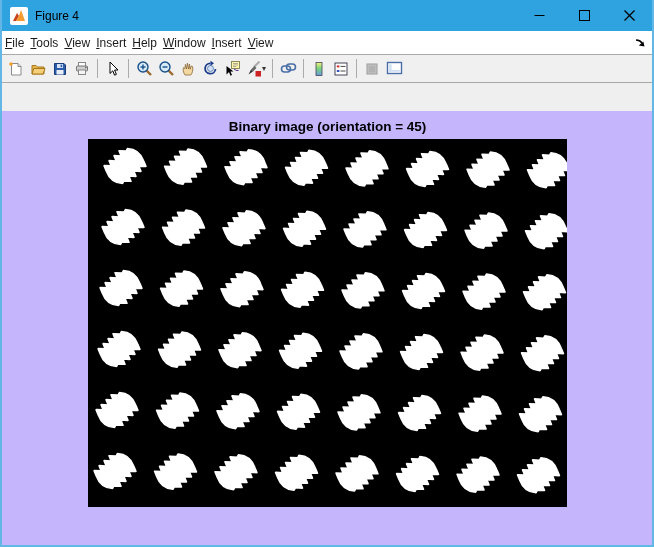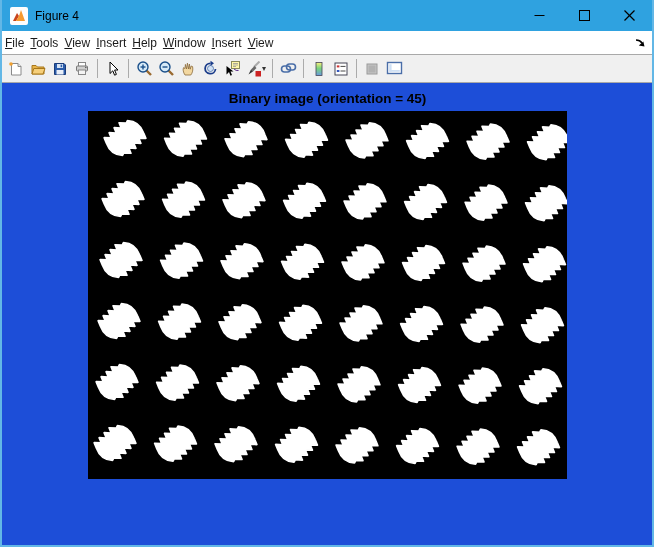--- a/index.html
+++ b/index.html
@@ -35,21 +35,21 @@
   
   .toolbar{
     height:28px; flex:0 0 28px; background:#f0f0f0; display:flex; align-items:center;
     border-bottom:1px solid #a9a9a9; padding-left:3px;
   }
   .tbtn{ width:22px; height:24px; border:none; background:transparent; display:flex;
     align-items:center; justify-content:center; padding:0; }
   .tsep{ width:1px; height:19px; background:#ababab; margin:0 4px; }
   .caret{ font-size:8px; color:#333; margin-left:-3px; margin-right:2px; }
   
-  .canvas{ position:relative; flex:1 1 auto; background:#1d4ed8; overflow:hidden; }
+  .canvas{ position:relative; flex:1 1 auto; background:#c4b5fd; overflow:hidden;margin-top:28px; }
   .fig-title{
     position:absolute; left:86px; top:8px; width:479px; text-align:center;
     font-size:13.5px; font-weight:bold; color:#000;
   }
   .binary-image{ position:absolute; left:86px; top:28px; width:479px; height:368px;
     background:#000; }
   .binary-image svg{ display:block; }
 </style>
 </head>
 <body>

